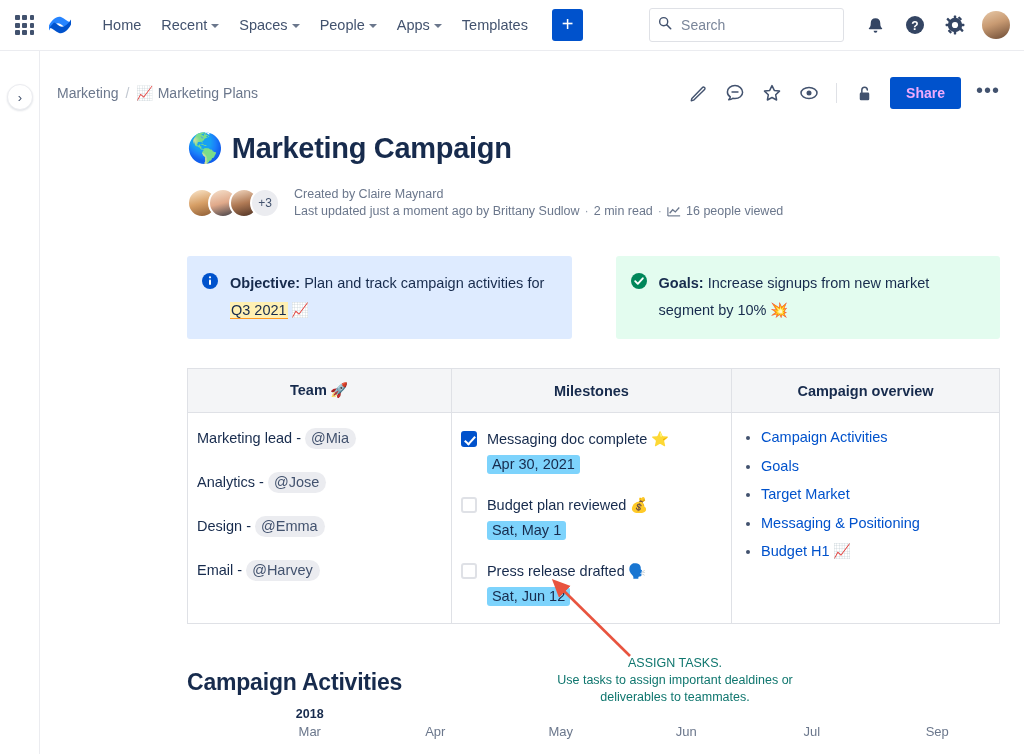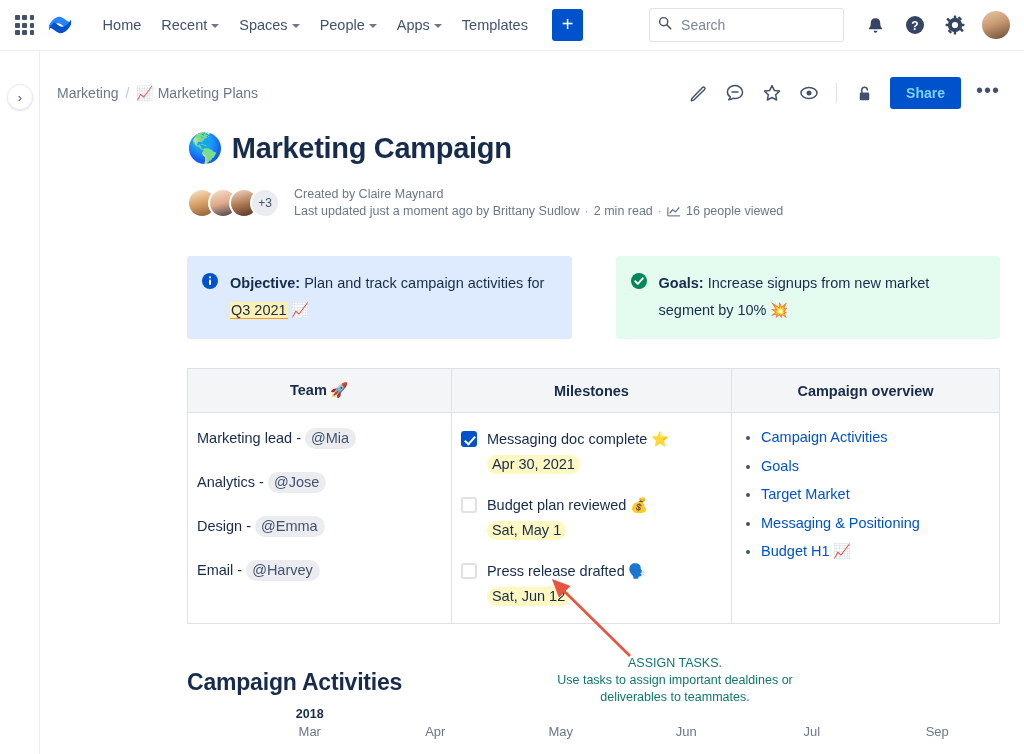--- a/index.html
+++ b/index.html
@@ -72,21 +72,21 @@
   .page-head {
     display:flex; align-items:center; padding:26px 24px 0 17px;
   }
   .breadcrumb { display:flex; align-items:center; font-size:14px; color:#6B778C; gap:7px;}
   .breadcrumb .crumb { cursor:pointer; }
   .breadcrumb .sep { color:#c1c7d0; }
   .head-actions { margin-left:auto; display:flex; align-items:center; gap:15px; }
   .hicon { width:22px;height:22px;display:flex;align-items:center;justify-content:center;cursor:pointer;color:#42526E;}
   .vdiv { width:1px;height:20px;background:#dfe1e6;margin:0 1px;}
   .share-btn {
-    background:#0052CC;color:#7dd3fc;font-size:14px;font-weight:600;border-radius:3px;
+    background:#0052CC;color:#f0abfc;font-size:14px;font-weight:600;border-radius:3px;
     padding:8px 16px;cursor:pointer;border:none;font-family:"Liberation Sans",sans-serif;
   }
   .more-btn{font-size:20px;color:#42526E;cursor:pointer;letter-spacing:1px;line-height:10px;padding-bottom:6px;}
 
   
   .page-body { padding:0 24px 0 147px; }
   .title {
     font-size:29px; font-weight:600; color:#172B4D; margin:22px 0 0 0;
     display:flex; align-items:center; gap:9px; letter-spacing:-.3px;
   }
@@ -140,21 +140,21 @@
   .cbx {
     width:16px;height:16px;border:2px solid #dfe1e6;border-radius:3px;margin-top:4px;
     flex:0 0 16px; cursor:pointer; background:#fff;
   }
   .cbx.checked{ background:#0052CC;border-color:#0052CC;position:relative;}
   .cbx.checked:after{
     content:""; position:absolute; left:4px; top:0.5px; width:4px;height:9px;
     border:solid #fff;border-width:0 2px 2px 0;transform:rotate(42deg);
   }
   .task-txt { flex:1; }
-  .datepill { background:#fef9c3; border-radius:9px; padding:1px 5px 2px 5px; white-space:nowrap;}
+  .datepill { background:#7dd3fc; border-radius:3px; padding:1px 5px 2px 5px; white-space:nowrap;}
   ul.overview { margin:2px 0 0 0; padding-left:20px; }
   ul.overview li { margin-bottom:12.5px; }
   ul.overview li::marker { color:#42526E; }
   ul.overview a { color:#0052CC; text-decoration:none; cursor:pointer; }
 
   
   .annotation {
     position:absolute; left:455px; top:604px; width:360px;
     text-align:center; color:#0f766e; font-size:12.5px; line-height:17px;
     pointer-events:none;

